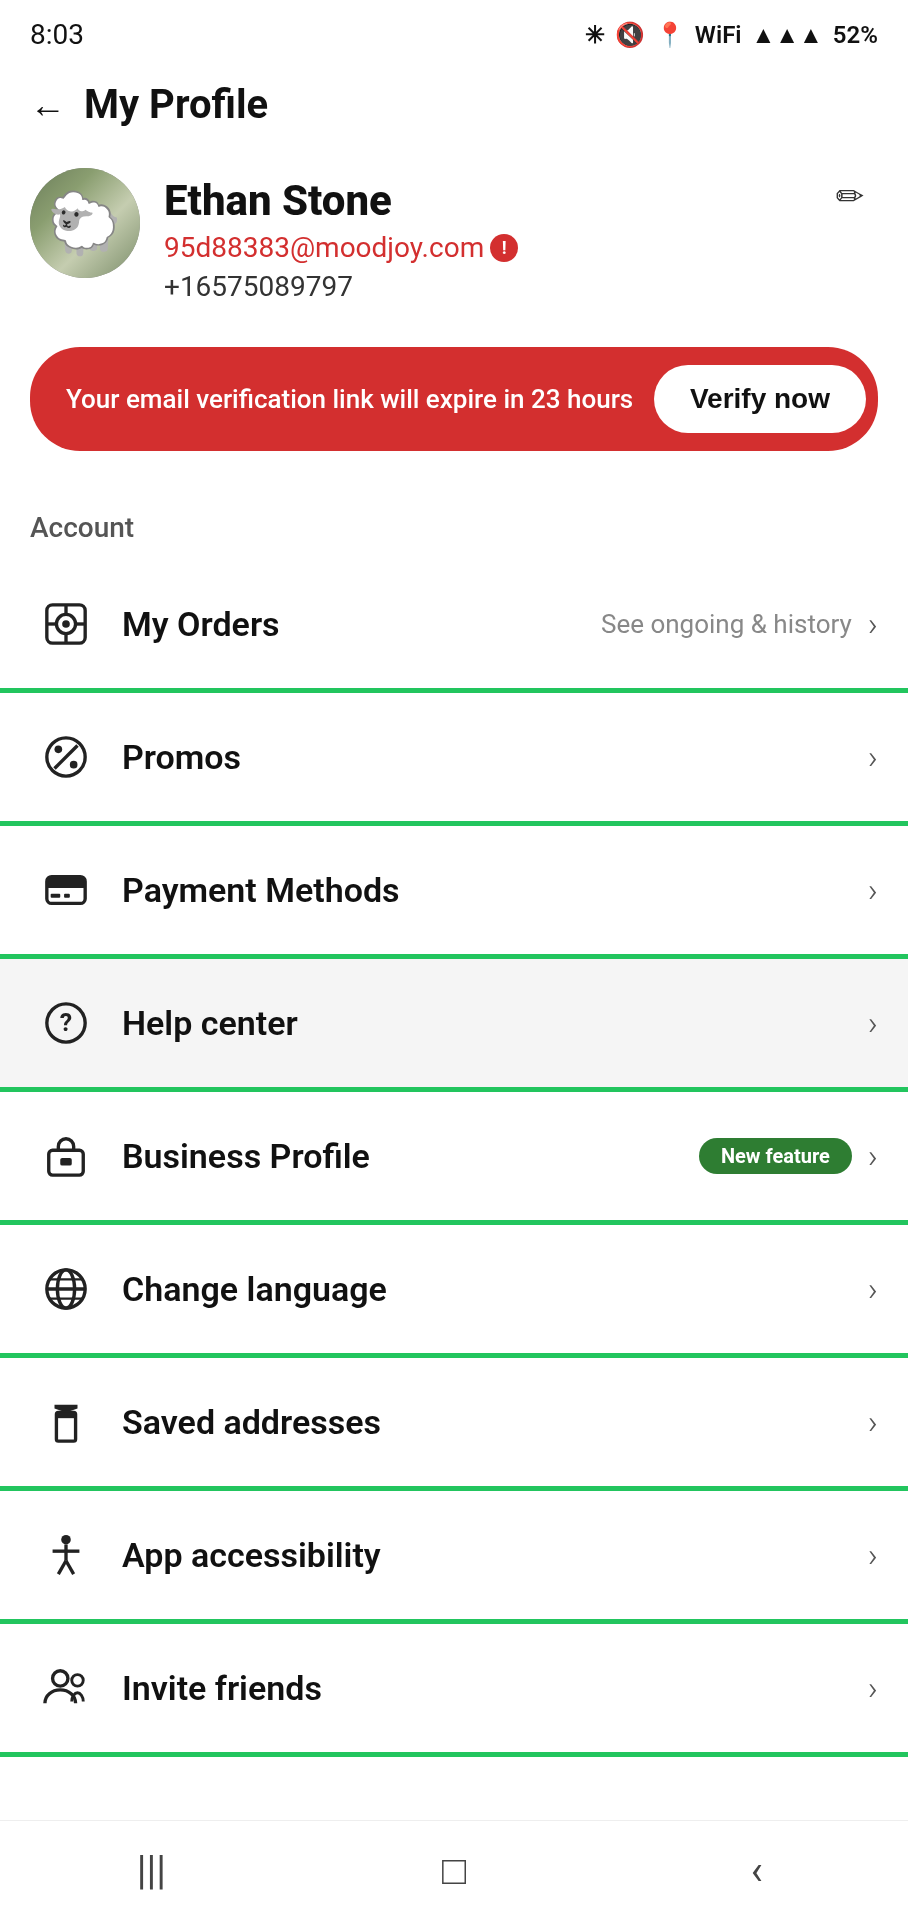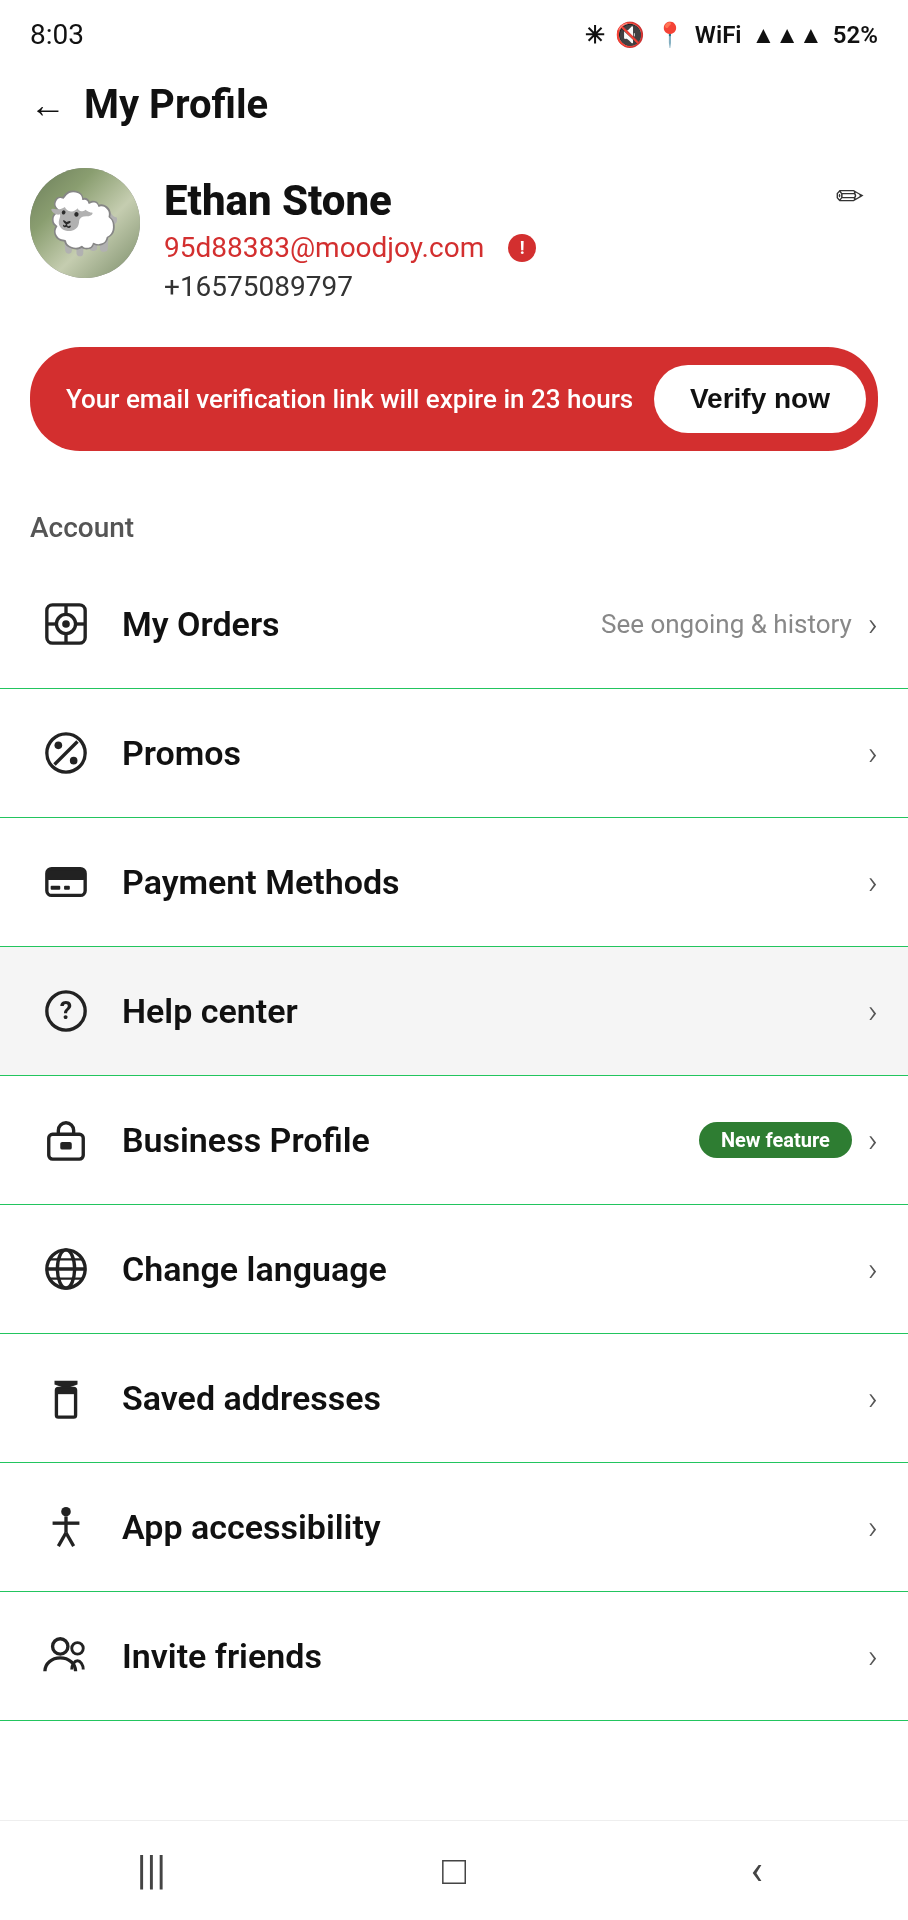--- a/index.html
+++ b/index.html
@@ -113,21 +113,21 @@
       color: #111;
       margin-bottom: 6px;
     }
 
     .profile-email {
       font-size: 28px;
       color: #d32f2f;
       margin-bottom: 6px;
       display: flex;
       align-items: center;
-      gap: 24px;
+      gap: 6px;
     }
 
     .email-warning-icon {
       width: 28px;
       height: 28px;
       background: #d32f2f;
       border-radius: 50%;
       display: inline-flex;
       align-items: center;
       justify-content: center;
@@ -200,21 +200,21 @@
       padding: 30px 30px 16px 30px;
     }
 
     
     .menu-item {
       display: flex;
       align-items: center;
       padding: 28px 30px;
       background: #fff;
       cursor: pointer;
-      border-bottom: 1px solid #22c55e;
+      border-bottom: 5px solid #22c55e;
       position: relative;
     }
 
     .menu-item.highlighted {
       background: #f5f5f5;
     }
 
     .menu-icon-wrap {
       width: 72px;
       height: 72px;

